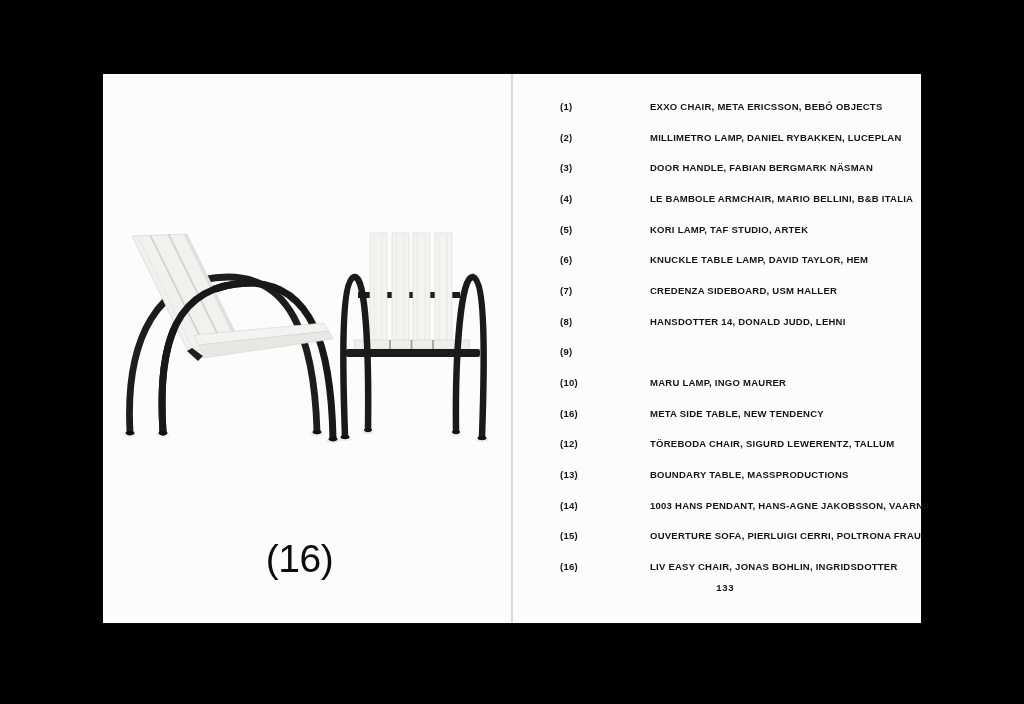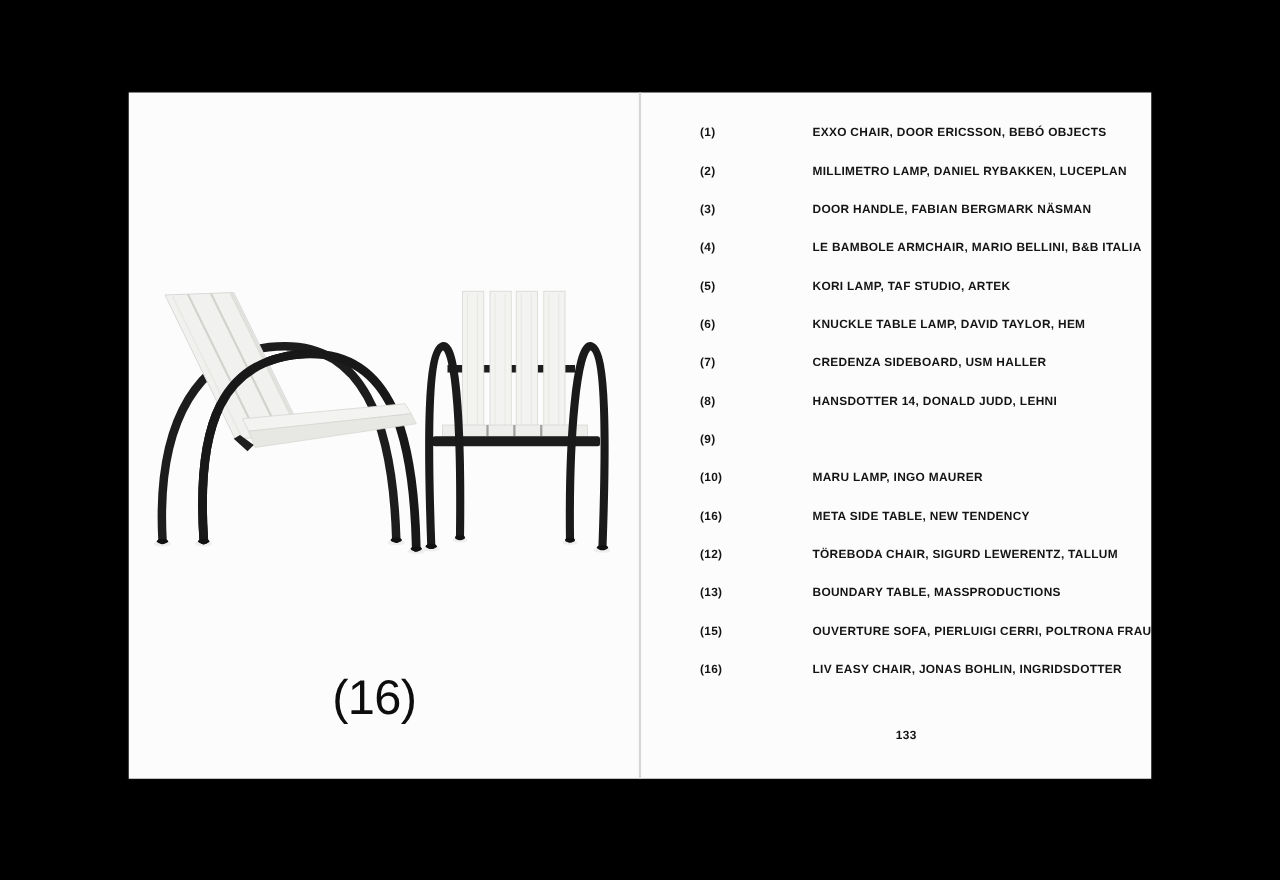--- a/index.html
+++ b/index.html
@@ -48,20 +48,21 @@
     color: #141414;
     white-space: nowrap;
   }
   .pagenum {
     position: absolute; left: 0; right: 0; top: 509px;
     padding-left: 17px;
     text-align: center;
     font-size: 9.5px; font-weight: 700;
     letter-spacing: 0.3px;
     color: #141414;
+    font-family: Liberation Mono, monospace;
   }
 </style>
 </head>
 <body>
 
 <div class="backdrop">
   <div class="spread">
 
     <div class="page page-left">
       <svg class="chairs-svg" viewBox="0 0 380 230" xmlns="http://www.w3.org/2000/svg">
@@ -140,21 +141,21 @@
 
       <div class="caption">(16)</div>
     </div>
 
     <div class="gutter"></div>
 
     <div class="page page-right">
       <div class="list">
           <div class="row">
             <span class="num">(1)</span>
-            <span class="label">EXXO CHAIR, DOOR ERICSSON, BEBÓ OBJECTS</span>
+            <span class="label">EXXO CHAIR, META ERICSSON, BEBÓ OBJECTS</span>
           </div>
           <div class="row">
             <span class="num">(2)</span>
             <span class="label">MILLIMETRO LAMP, DANIEL RYBAKKEN, LUCEPLAN</span>
           </div>
           <div class="row">
             <span class="num">(3)</span>
             <span class="label">DOOR HANDLE, FABIAN BERGMARK NÄSMAN</span>
           </div>
           <div class="row">
@@ -188,20 +189,24 @@
             <span class="num">(16)</span>
             <span class="label">META SIDE TABLE, NEW TENDENCY</span>
           </div>
           <div class="row">
             <span class="num">(12)</span>
             <span class="label">TÖREBODA CHAIR, SIGURD LEWERENTZ, TALLUM</span>
           </div>
           <div class="row">
             <span class="num">(13)</span>
             <span class="label">BOUNDARY TABLE, MASSPRODUCTIONS</span>
+          </div>
+          <div class="row">
+            <span class="num">(14)</span>
+            <span class="label">1003 HANS PENDANT, HANS-AGNE JAKOBSSON, VAARNII</span>
           </div>
           <div class="row">
             <span class="num">(15)</span>
             <span class="label">OUVERTURE SOFA, PIERLUIGI CERRI, POLTRONA FRAU</span>
           </div>
           <div class="row">
             <span class="num">(16)</span>
             <span class="label">LIV EASY CHAIR, JONAS BOHLIN, INGRIDSDOTTER</span>
           </div>
         </div>

